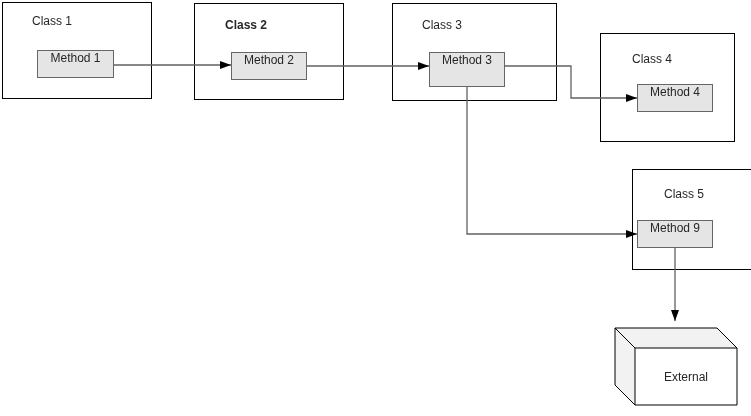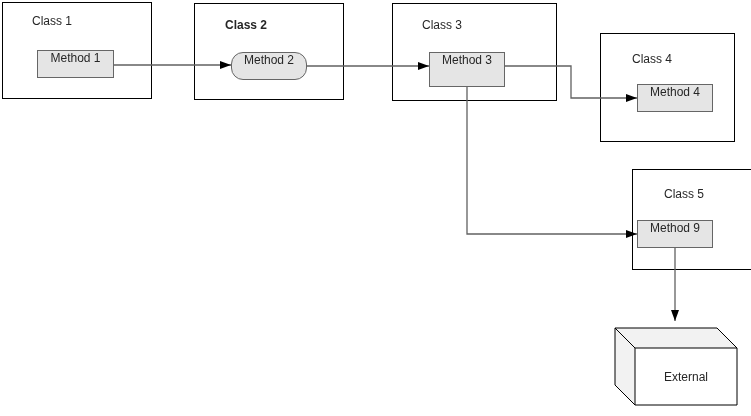--- a/index.html
+++ b/index.html
@@ -45,21 +45,21 @@
     box-sizing: border-box;
     border: 1px solid #666666;
     background: #e5e5e5;
     display: flex;
     align-items: flex-start;
     justify-content: center;
     z-index: 3;
     white-space: nowrap;
   }
   .m1 { left: 37px;  top: 50px;  width: 77px; height: 28px; }
-  .m2 { left: 231px; top: 52px;  width: 76px; height: 28px; border-radius: 12px; }
+  .m2 { left: 231px; top: 52px;  width: 76px; height: 28px; }
   .m3 { left: 429px; top: 52px;  width: 76px; height: 35px; }
   .m4 { left: 637px; top: 84px;  width: 76px; height: 28px; }
   .m5 { left: 637px; top: 220px; width: 76px; height: 28px; }
   
   .overlay {
     position: absolute;
     left: 0;
     top: 0;
     width: 751px;
     height: 416px;

